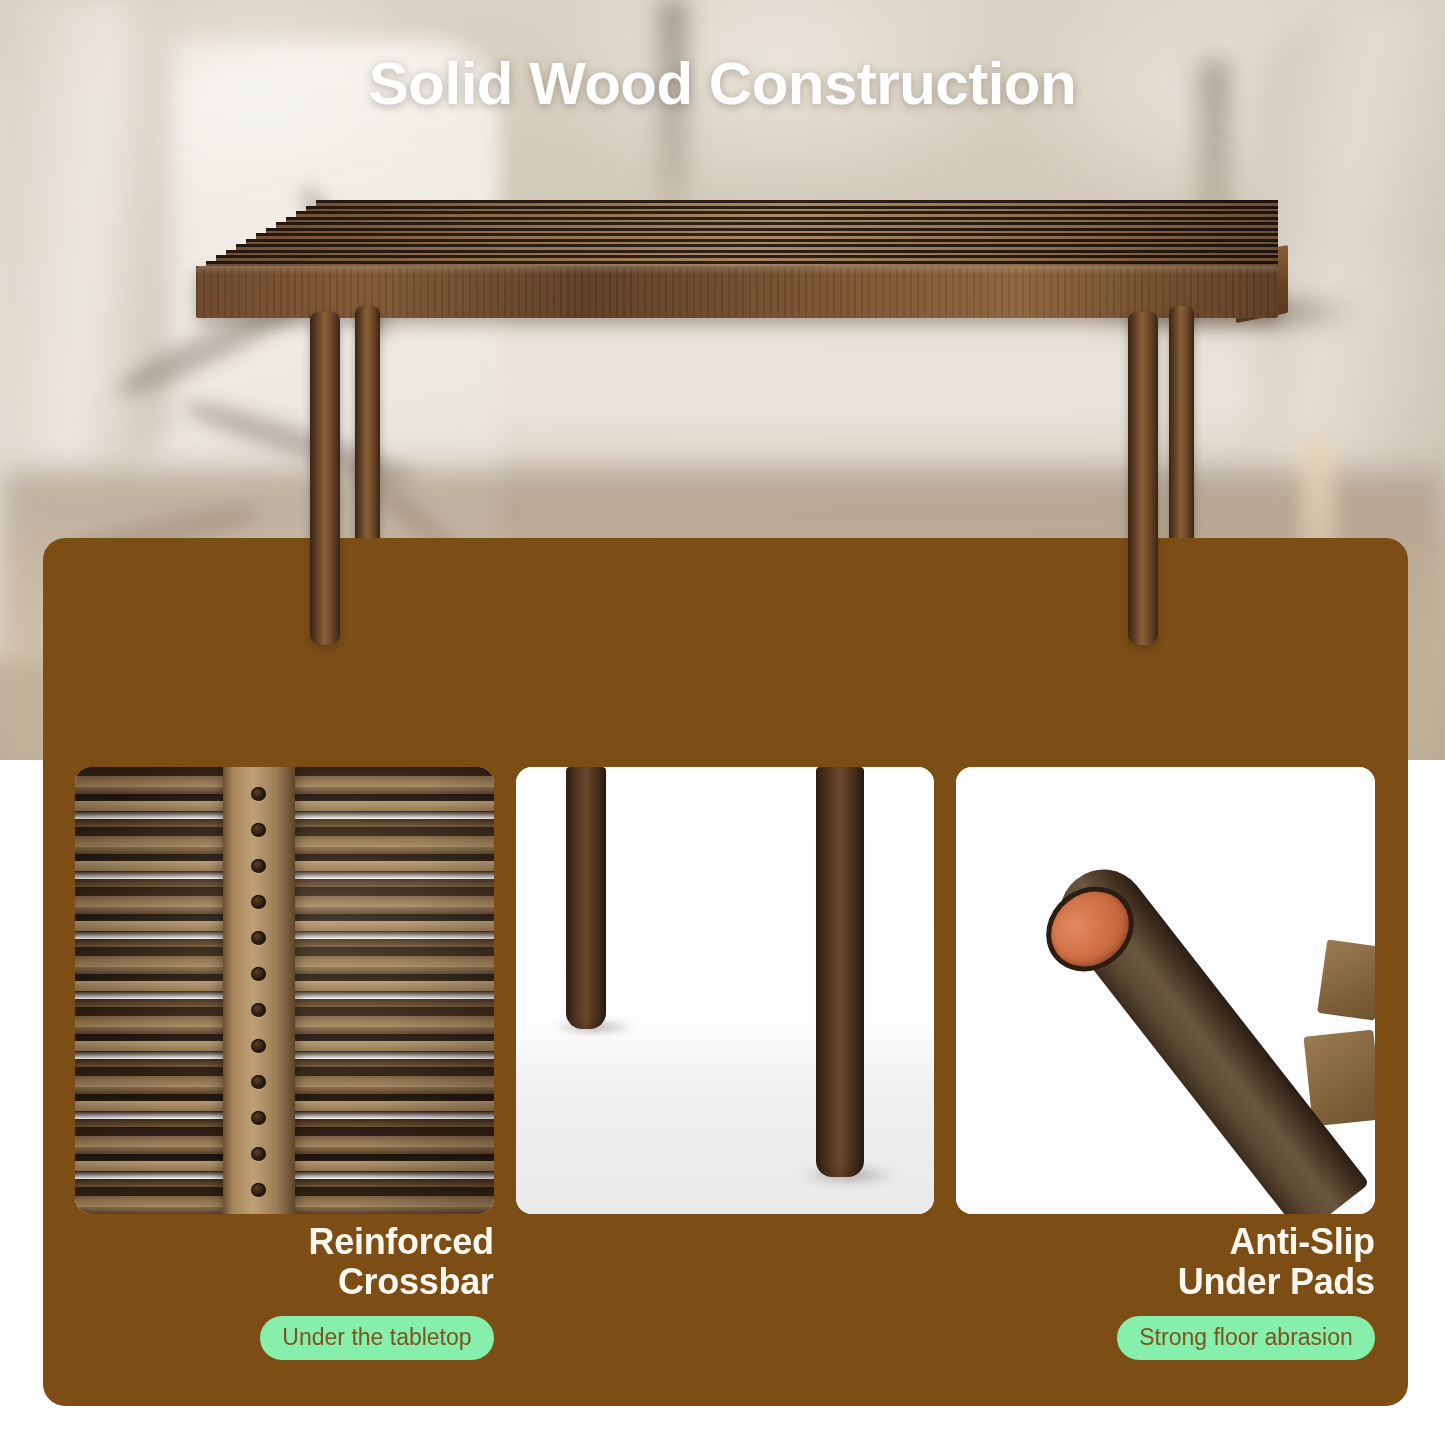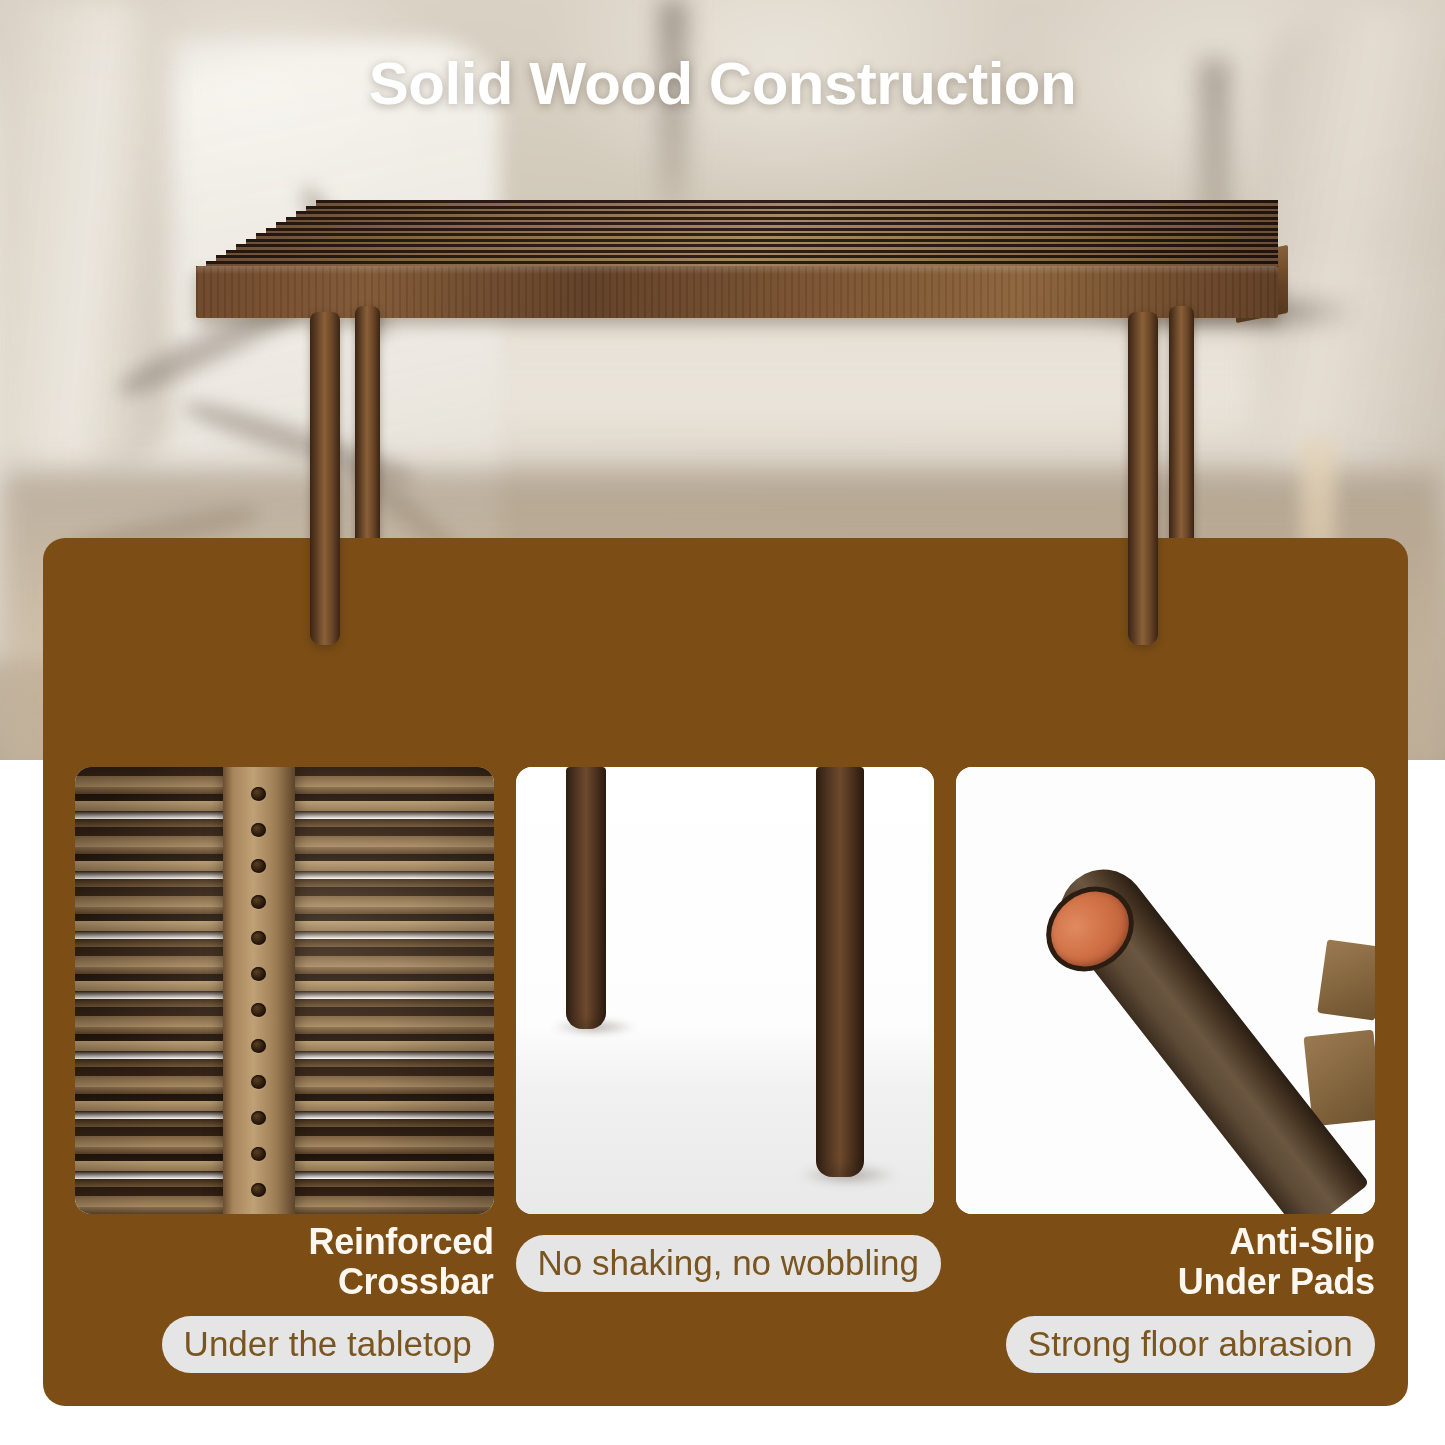--- a/index.html
+++ b/index.html
@@ -326,23 +326,23 @@
     font-size: 36px;
     font-weight: bold;
     line-height: 1.12;
     letter-spacing: -0.3px;
     white-space: pre-line;
   }
   .pill {
     display: inline-block;
     margin-top: 13px;
     padding: 9px 22px 11px;
-    background: #e5e5e5;
+    background: #86efac;
     color: #7a5520;
-    font-size: 35px;
+    font-size: 23px;
     line-height: 1.06;
     border-radius: 999px;
     white-space: nowrap;
   }
 </style>
 </head>
 <body>
 
 <div class="poster">
 
@@ -451,21 +451,20 @@
 
   <div class="features">
 
     <div class="feature">
       <h3>Reinforced
 Crossbar</h3>
       <span class="pill">Under the tabletop</span>
     </div>
 
     <div class="feature">
-      <span class="pill">No shaking, no wobbling</span>
     </div>
 
     <div class="feature">
       <h3>Anti-Slip
 Under Pads</h3>
       <span class="pill">Strong floor abrasion</span>
     </div>
   </div>
 
 </div>

